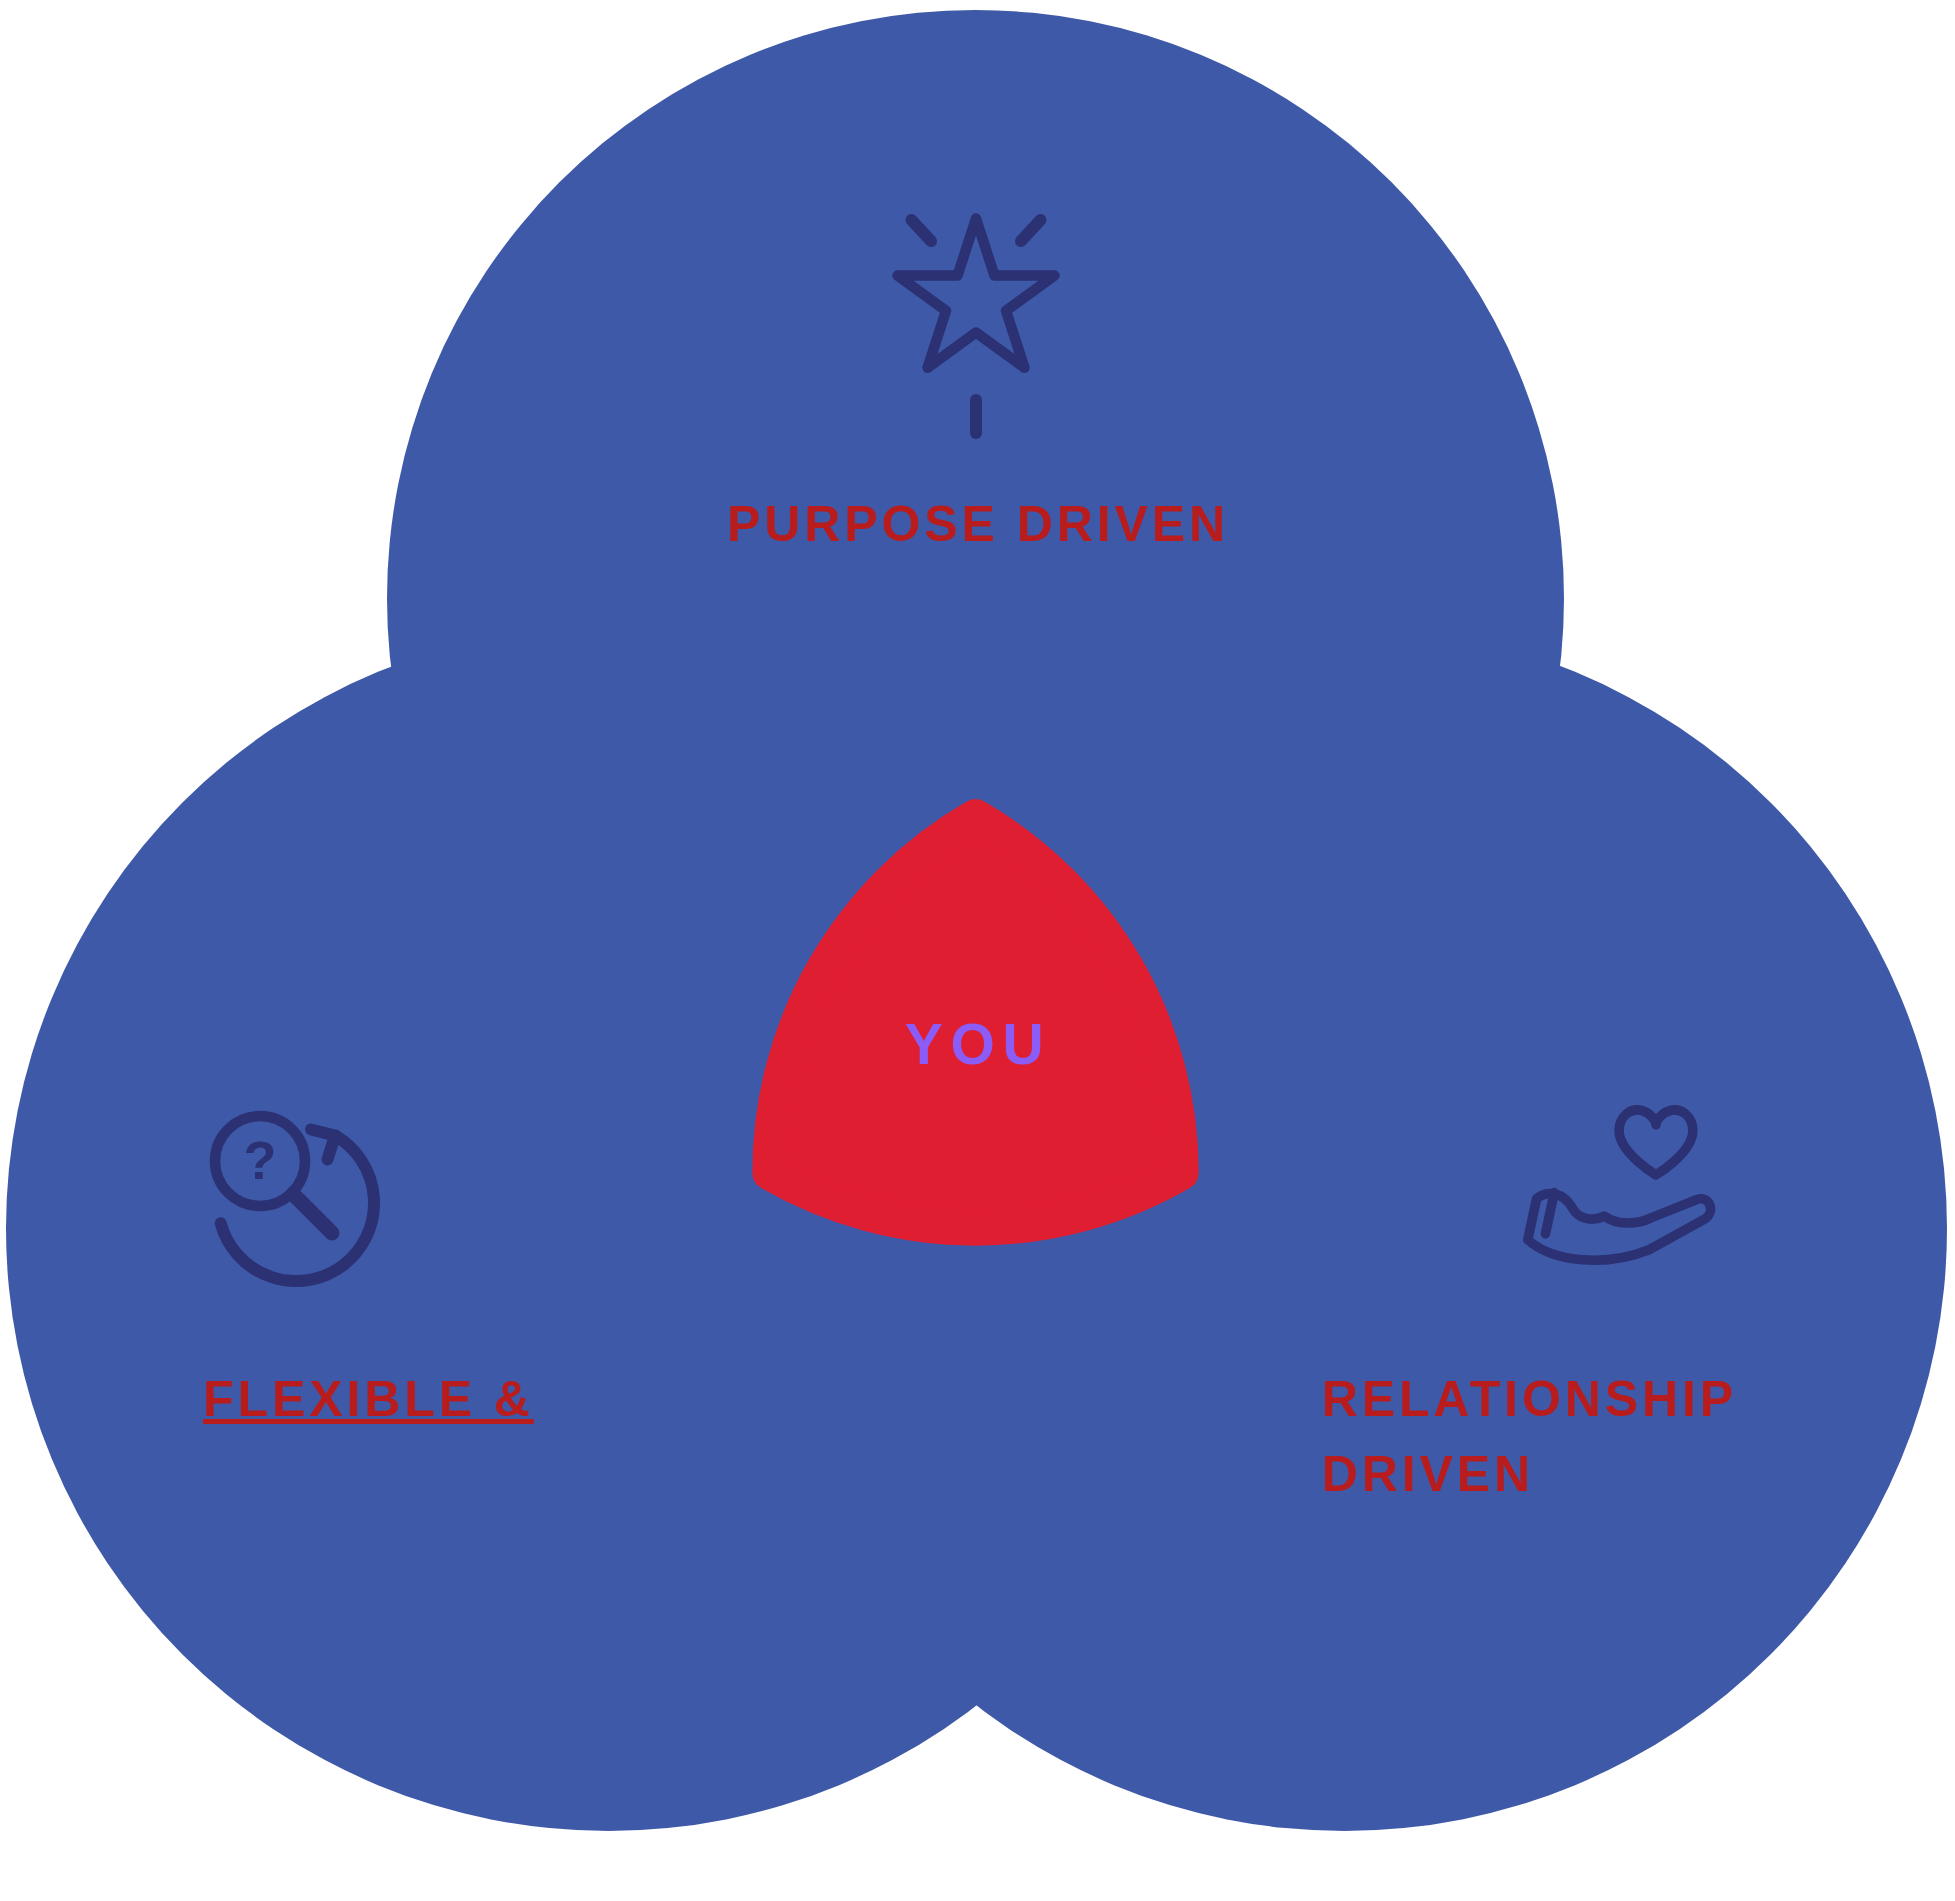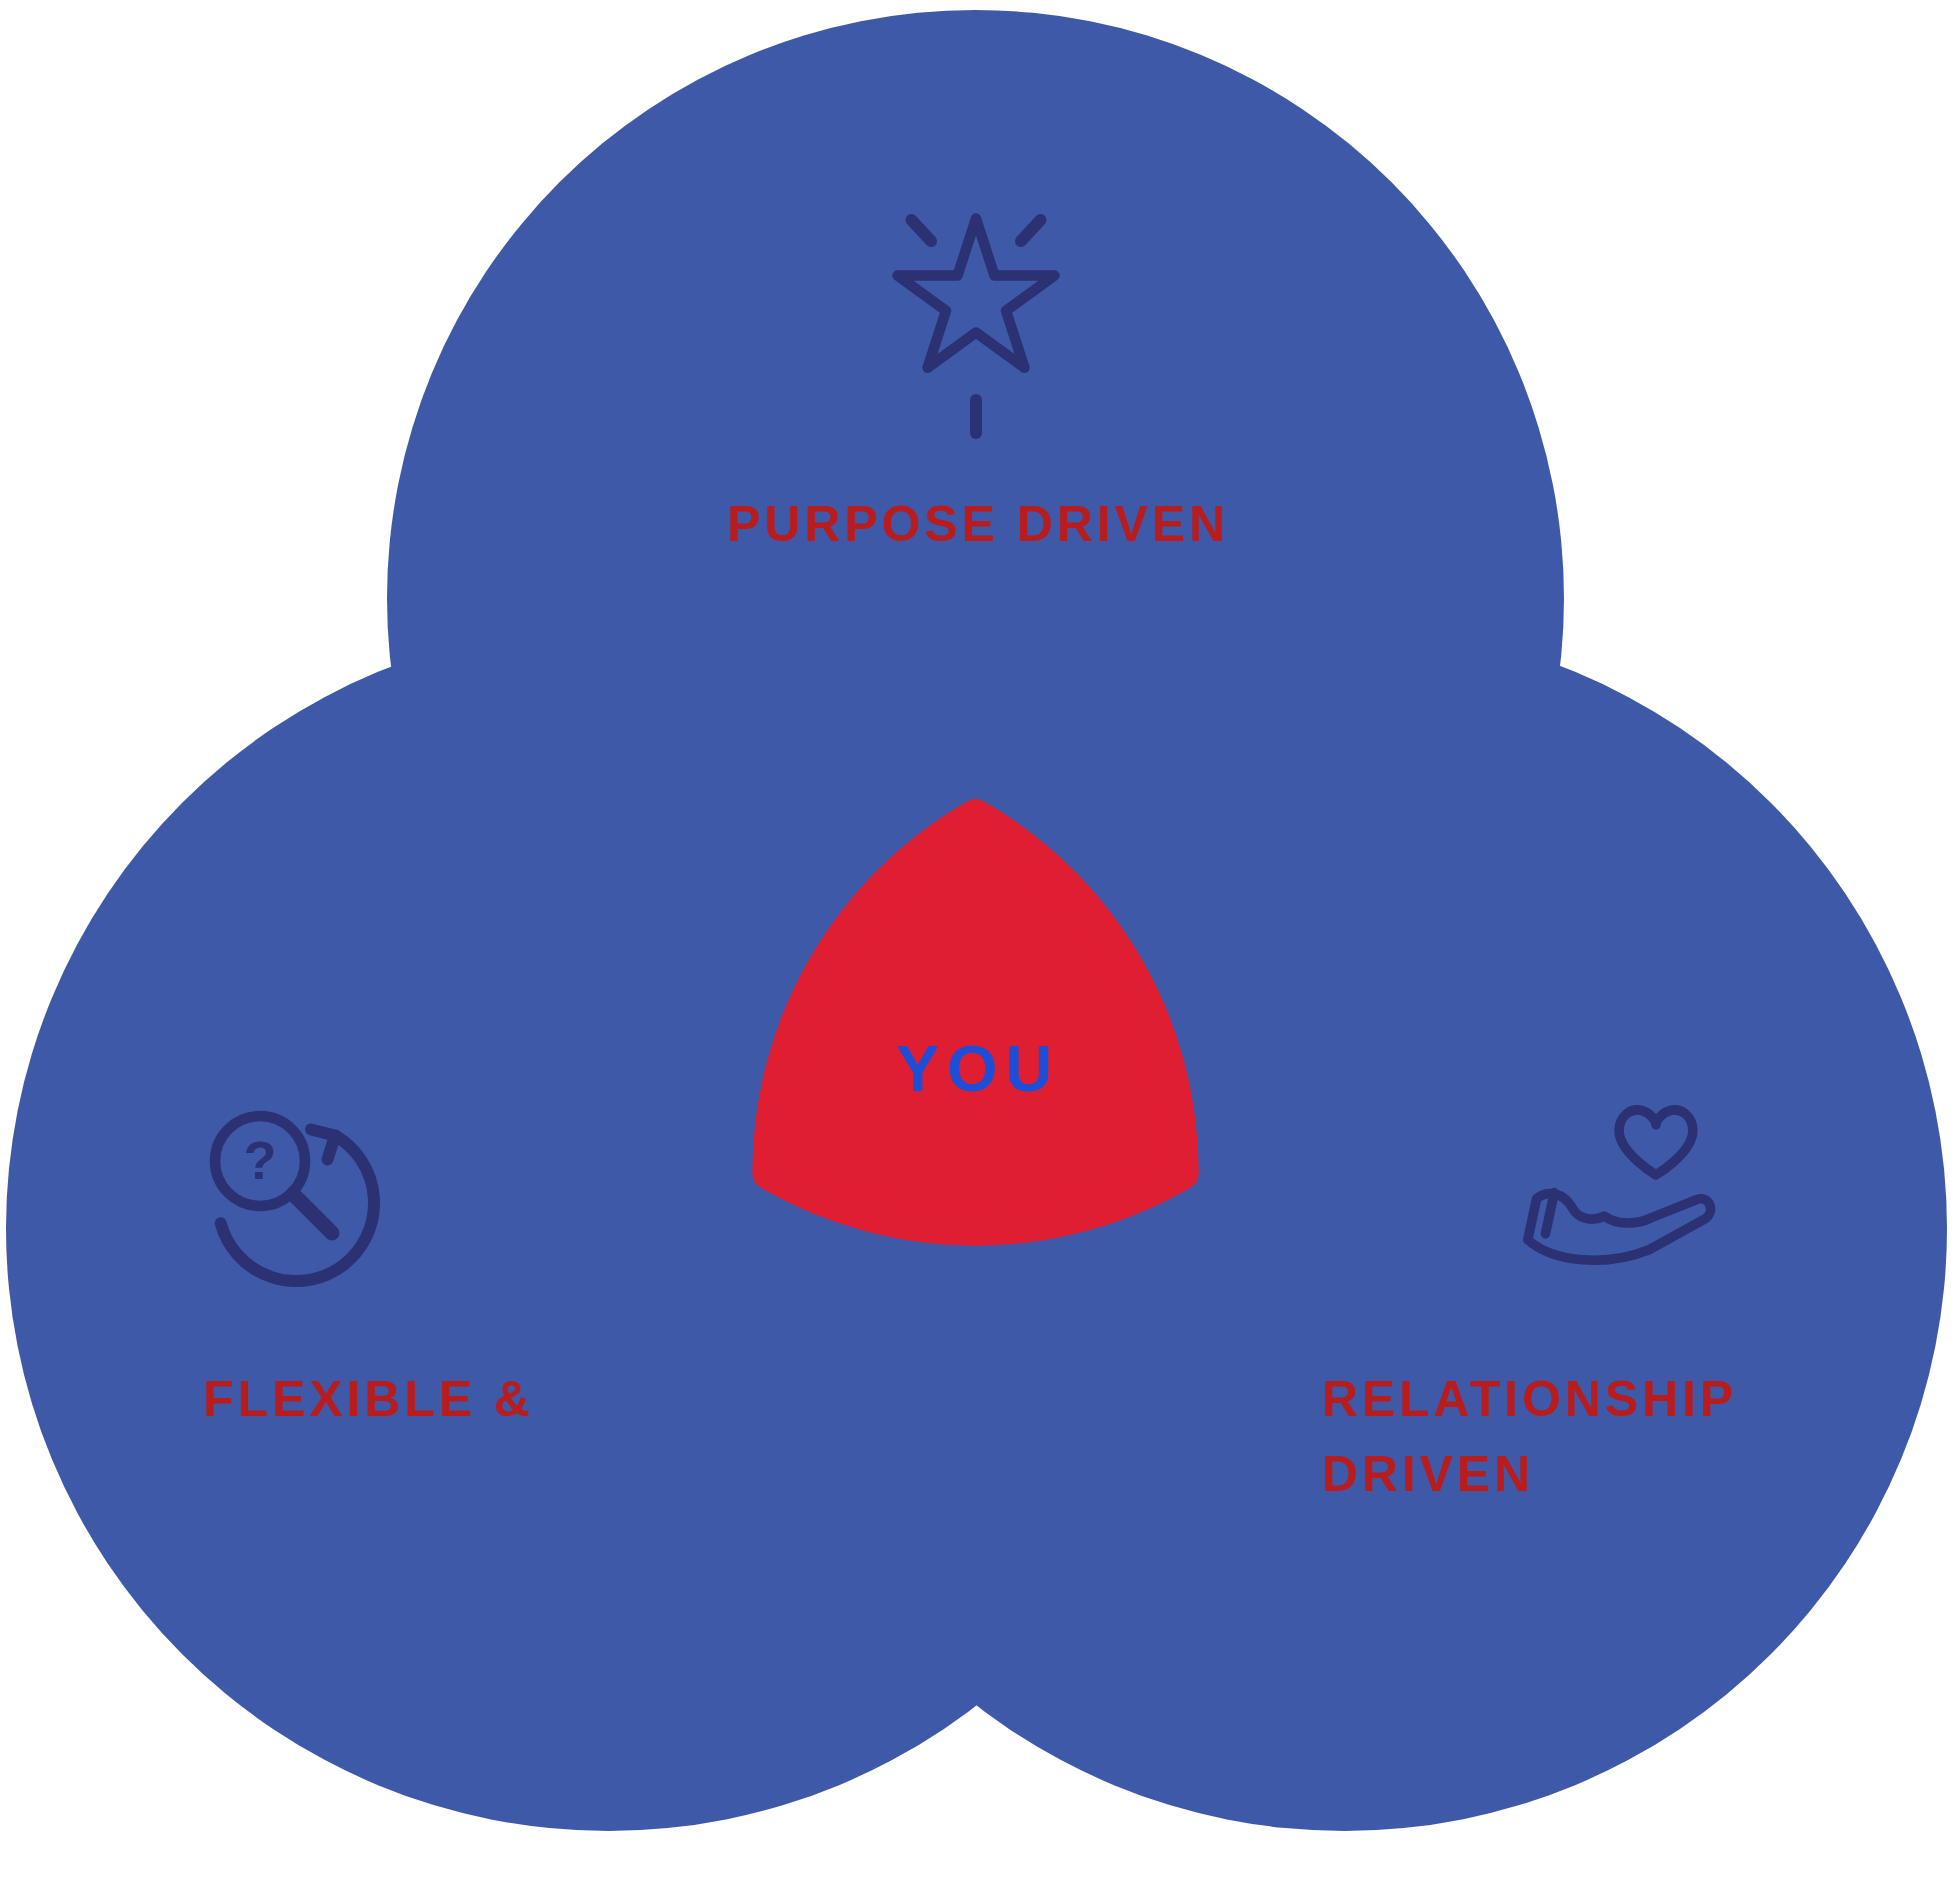--- a/index.html
+++ b/index.html
@@ -38,42 +38,43 @@
   .label.top-label {
     left: 978px;
     top: 487px;
     transform: translateX(-50%);
     text-align: center;
   }
   .label.left-label {
     left: 203px;
     top: 1362px;
     text-align: center;
+    text-decoration: underline;
   }
   .label.right-label {
     right: 218px;
     top: 1362px;
     text-align: left;
   }
 
   .center-shape {
     position: absolute;
     left: 743px;
     top: 790px;
     width: 465px;
     height: 465px;
   }
   .center-text {
     position: absolute;
     left: 978px;
-    top: 1068px;
+    top: 1044px;
     transform: translate(-50%, -50%);
-    color: #1d4ed8;
+    color: #8b5cf6;
     font-weight: bold;
-    font-size: 65px;
+    font-size: 57px;
     letter-spacing: 7.7px;
     white-space: nowrap;
   }
 
   .icon { position: absolute; }
   .icon.star-pos      { left: 871px; top: 196px;  width: 210px; height: 255px; }
   .icon.magnifier-pos { left: 188px;  top: 1092px; width: 210px; height: 210px; }
   .icon.hand-pos      { left: 1516px; top: 1101px; width: 221px; height: 192px; }
 
   svg .ln {

